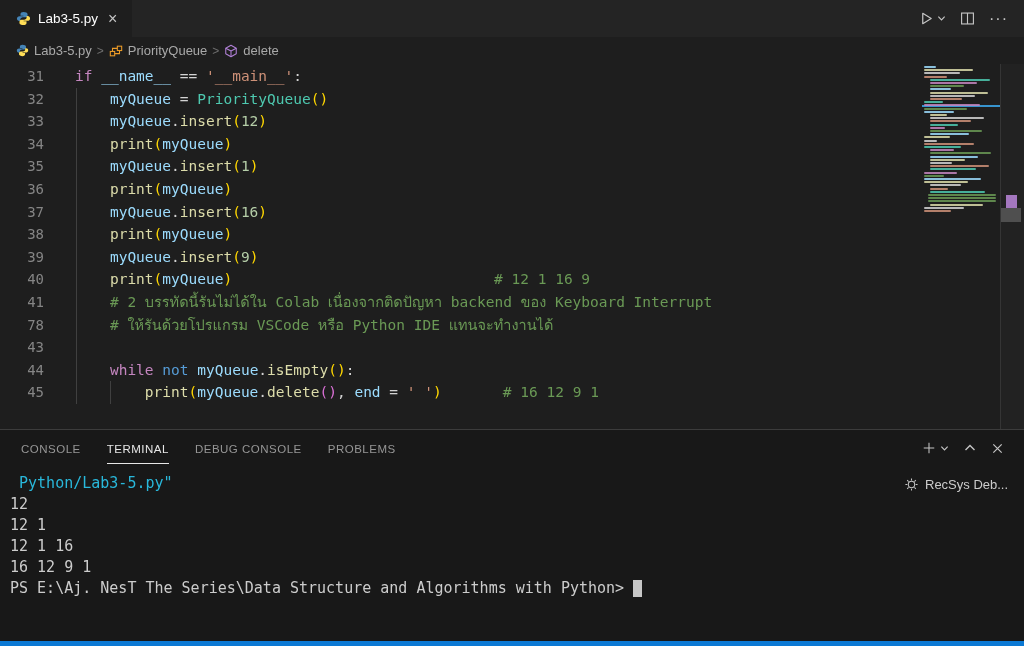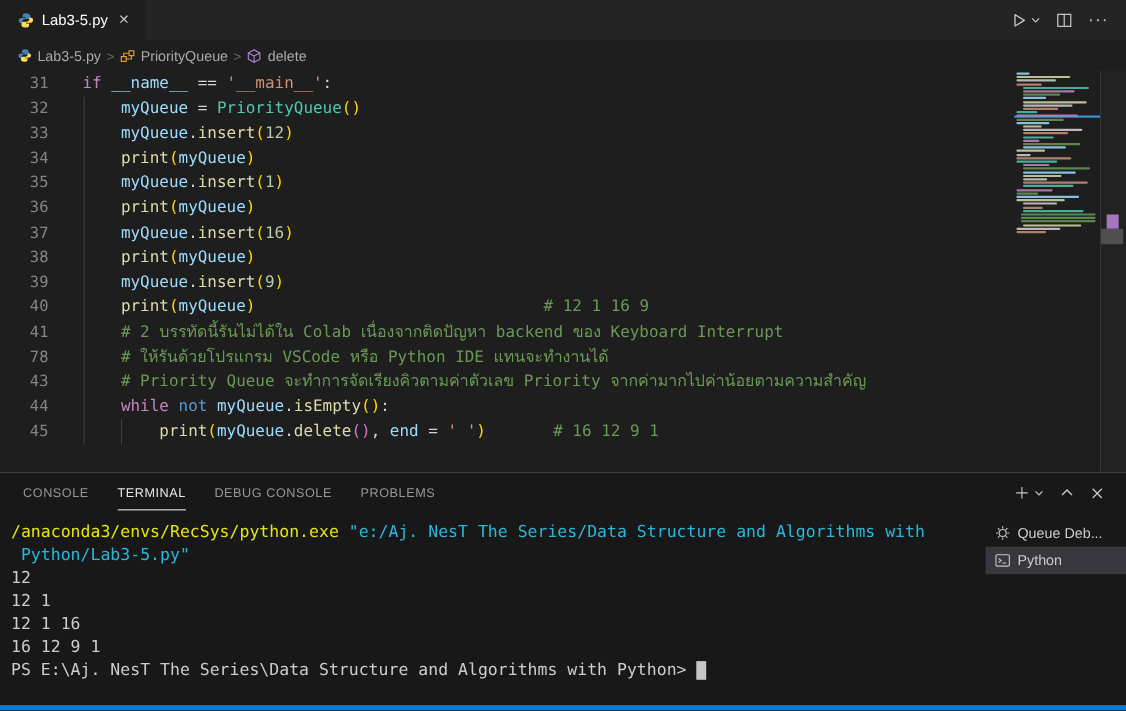--- a/index.html
+++ b/index.html
@@ -141,21 +141,21 @@
         <div class="code-line"><div class="line-number">33</div><div class="indent-guide" style="left: 75.5px;"></div><div class="line-content"><span style="color: rgb(212, 212, 212);">    </span><span style="color: rgb(156, 220, 254);">myQueue</span><span style="color: rgb(212, 212, 212);">.</span><span style="color: rgb(220, 220, 170);">insert</span><span style="color: rgb(255, 215, 0);">(</span><span style="color: rgb(181, 206, 168);">12</span><span style="color: rgb(255, 215, 0);">)</span></div></div>
         <div class="code-line"><div class="line-number">34</div><div class="indent-guide" style="left: 75.5px;"></div><div class="line-content"><span style="color: rgb(212, 212, 212);">    </span><span style="color: rgb(220, 220, 170);">print</span><span style="color: rgb(255, 215, 0);">(</span><span style="color: rgb(156, 220, 254);">myQueue</span><span style="color: rgb(255, 215, 0);">)</span></div></div>
         <div class="code-line"><div class="line-number">35</div><div class="indent-guide" style="left: 75.5px;"></div><div class="line-content"><span style="color: rgb(212, 212, 212);">    </span><span style="color: rgb(156, 220, 254);">myQueue</span><span style="color: rgb(212, 212, 212);">.</span><span style="color: rgb(220, 220, 170);">insert</span><span style="color: rgb(255, 215, 0);">(</span><span style="color: rgb(181, 206, 168);">1</span><span style="color: rgb(255, 215, 0);">)</span></div></div>
         <div class="code-line"><div class="line-number">36</div><div class="indent-guide" style="left: 75.5px;"></div><div class="line-content"><span style="color: rgb(212, 212, 212);">    </span><span style="color: rgb(220, 220, 170);">print</span><span style="color: rgb(255, 215, 0);">(</span><span style="color: rgb(156, 220, 254);">myQueue</span><span style="color: rgb(255, 215, 0);">)</span></div></div>
         <div class="code-line"><div class="line-number">37</div><div class="indent-guide" style="left: 75.5px;"></div><div class="line-content"><span style="color: rgb(212, 212, 212);">    </span><span style="color: rgb(156, 220, 254);">myQueue</span><span style="color: rgb(212, 212, 212);">.</span><span style="color: rgb(220, 220, 170);">insert</span><span style="color: rgb(255, 215, 0);">(</span><span style="color: rgb(181, 206, 168);">16</span><span style="color: rgb(255, 215, 0);">)</span></div></div>
         <div class="code-line"><div class="line-number">38</div><div class="indent-guide" style="left: 75.5px;"></div><div class="line-content"><span style="color: rgb(212, 212, 212);">    </span><span style="color: rgb(220, 220, 170);">print</span><span style="color: rgb(255, 215, 0);">(</span><span style="color: rgb(156, 220, 254);">myQueue</span><span style="color: rgb(255, 215, 0);">)</span></div></div>
         <div class="code-line"><div class="line-number">39</div><div class="indent-guide" style="left: 75.5px;"></div><div class="line-content"><span style="color: rgb(212, 212, 212);">    </span><span style="color: rgb(156, 220, 254);">myQueue</span><span style="color: rgb(212, 212, 212);">.</span><span style="color: rgb(220, 220, 170);">insert</span><span style="color: rgb(255, 215, 0);">(</span><span style="color: rgb(181, 206, 168);">9</span><span style="color: rgb(255, 215, 0);">)</span></div></div>
         <div class="code-line"><div class="line-number">40</div><div class="indent-guide" style="left: 75.5px;"></div><div class="line-content"><span style="color: rgb(212, 212, 212);">    </span><span style="color: rgb(220, 220, 170);">print</span><span style="color: rgb(255, 215, 0);">(</span><span style="color: rgb(156, 220, 254);">myQueue</span><span style="color: rgb(255, 215, 0);">)</span><span style="color: rgb(212, 212, 212);">                              </span><span style="color: rgb(106, 153, 85);"># 12 1 16 9</span></div></div>
         <div class="code-line"><div class="line-number">41</div><div class="indent-guide" style="left: 75.5px;"></div><div class="line-content"><span style="color: rgb(212, 212, 212);">    </span><span style="color: rgb(106, 153, 85);"># 2 บรรทัดนี้รันไม่ได้ใน Colab เนื่องจากติดปัญหา backend ของ Keyboard Interrupt</span></div></div>
         <div class="code-line"><div class="line-number">78</div><div class="indent-guide" style="left: 75.5px;"></div><div class="line-content"><span style="color: rgb(212, 212, 212);">    </span><span style="color: rgb(106, 153, 85);"># ให้รันด้วยโปรแกรม VSCode หรือ Python IDE แทนจะทำงานได้</span></div></div>
-        <div class="code-line"><div class="line-number">43</div><div class="indent-guide" style="left: 75.5px;"></div><div class="line-content"><span style="color: rgb(212, 212, 212);">    </span><span style="color: rgb(106, 153, 85);"># Priority Queue จะทำการจัดเรียงคิวตามค่าตัวเลข Priority จากค่ามากไปค่าน้อยตามความสำคัญ</span></div></div>
+        <div class="code-line"><div class="line-number">43</div><div class="indent-guide" style="left: 75.5px;"></div><div class="line-content"><span style="color: rgb(212, 212, 212);">    </span></div></div>
         <div class="code-line"><div class="line-number">44</div><div class="indent-guide" style="left: 75.5px;"></div><div class="line-content"><span style="color: rgb(212, 212, 212);">    </span><span style="color: rgb(197, 134, 192);">while</span><span style="color: rgb(212, 212, 212);"> </span><span style="color: rgb(86, 156, 214);">not</span><span style="color: rgb(212, 212, 212);"> </span><span style="color: rgb(156, 220, 254);">myQueue</span><span style="color: rgb(212, 212, 212);">.</span><span style="color: rgb(220, 220, 170);">isEmpty</span><span style="color: rgb(255, 215, 0);">()</span><span style="color: rgb(212, 212, 212);">:</span></div></div>
         <div class="code-line"><div class="line-number">45</div><div class="indent-guide" style="left: 75.5px;"></div><div class="indent-guide" style="left: 110.42px;"></div><div class="line-content"><span style="color: rgb(212, 212, 212);">        </span><span style="color: rgb(220, 220, 170);">print</span><span style="color: rgb(255, 215, 0);">(</span><span style="color: rgb(156, 220, 254);">myQueue</span><span style="color: rgb(212, 212, 212);">.</span><span style="color: rgb(220, 220, 170);">delete</span><span style="color: rgb(218, 112, 214);">()</span><span style="color: rgb(212, 212, 212);">, </span><span style="color: rgb(156, 220, 254);">end</span><span style="color: rgb(212, 212, 212);"> = </span><span style="color: rgb(206, 145, 120);">' '</span><span style="color: rgb(255, 215, 0);">)</span><span style="color: rgb(212, 212, 212);">       </span><span style="color: rgb(106, 153, 85);"># 16 12 9 1</span></div></div>
       </div>
     <div class="minimap" id="minimap">
       <div class="mm-blue-line"></div>
     <div class="mm-bar" style="top: 2px; left: 2px; width: 12px; background: rgb(156, 220, 254);"></div>
         <div class="mm-bar" style="top: 5.2px; left: 2px; width: 49px; background: rgb(220, 220, 170);"></div>
         <div class="mm-bar" style="top: 8.4px; left: 2px; width: 36px; background: rgb(212, 212, 212);"></div>
         <div class="mm-bar" style="top: 11.6px; left: 2px; width: 23px; background: rgb(206, 145, 120);"></div>
         <div class="mm-bar" style="top: 14.8px; left: 8px; width: 60px; background: rgb(78, 201, 176);"></div>
@@ -231,45 +231,35 @@
         </span>
         <span class="action-btn">
           <svg width="13" height="13" viewBox="0 0 14 14">
             <path d="M2.5 2.5 L11.5 11.5 M11.5 2.5 L2.5 11.5" stroke="#c5c5c5" stroke-width="1.3"></path>
           </svg>
         </span>
       </span>
     </div>
     <div class="panel-body">
       <div class="terminal" id="terminal">
-          <div class="term-line"><span style="color: rgb(229, 229, 16);">/anaconda3/envs/RecSys/python.exe </span><span style="color: rgb(41, 184, 219);">"e:/Aj. NesT The Series/Data Structure and Algorithms with</span></div>
           <div class="term-line"><span style="color: rgb(41, 184, 219);"> Python/Lab3-5.py"</span></div>
           <div class="term-line"><span style="color: rgb(204, 204, 204);">12</span></div>
           <div class="term-line"><span style="color: rgb(204, 204, 204);">12 1</span></div>
           <div class="term-line"><span style="color: rgb(204, 204, 204);">12 1 16</span></div>
           <div class="term-line"><span style="color: rgb(204, 204, 204);">16 12 9 1</span></div>
           <div class="term-line"><span style="color: rgb(204, 204, 204);">PS E:\Aj. NesT The Series\Data Structure and Algorithms with Python&gt; </span><span class="term-cursor"></span></div>
         </div>
       <div class="terminal-sidebar">
         <div class="ts-item">
           <span>
             <svg width="15" height="15" viewBox="0 0 16 16" fill="none" stroke="#c5c5c5" stroke-width="1.1">
               <circle cx="8" cy="8" r="3.4"></circle>
               <path d="M8 1.5 V3.6 M8 12.4 V14.5 M1.5 8 H3.6 M12.4 8 H14.5 M3.4 3.4 L4.9 4.9 M11.1 11.1 L12.6 12.6 M12.6 3.4 L11.1 4.9 M4.9 11.1 L3.4 12.6"></path>
             </svg>
           </span>
-          <span>Queue Deb...</span>
-        </div>
-        <div class="ts-item selected">
-          <span>
-            <svg width="15" height="15" viewBox="0 0 16 16" fill="none" stroke="#c5c5c5" stroke-width="1.1">
-              <rect x="1.5" y="2.5" width="13" height="11" rx="1"></rect>
-              <path d="M4 6 L6.5 8 L4 10 M7.5 10.5 H11.5"></path>
-            </svg>
-          </span>
-          <span>Python</span>
+          <span>RecSys Deb...</span>
         </div>
       </div>
     </div>
   </div>
 
   <div class="status-strip" style="background: rgb(11, 121, 212);"></div>
 </div>
 
 </body></html>

